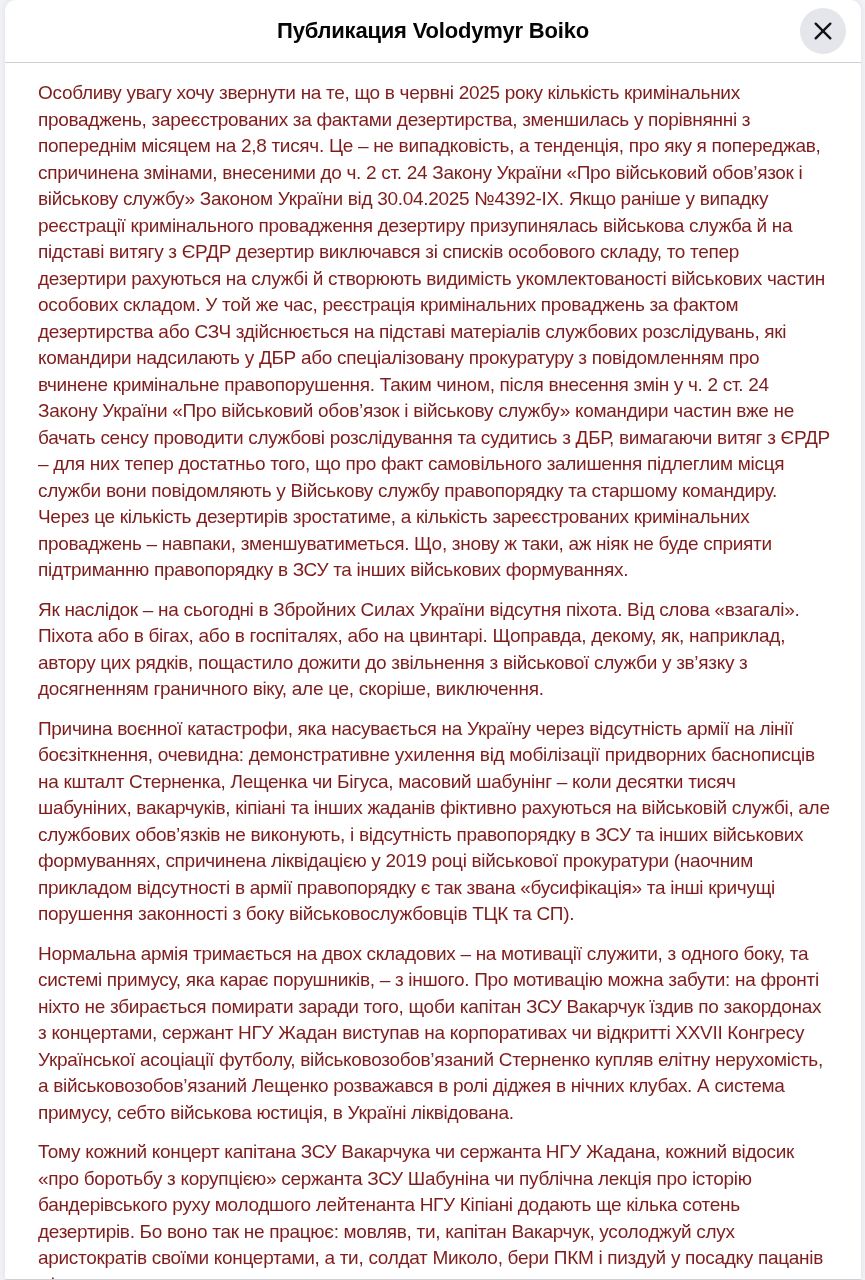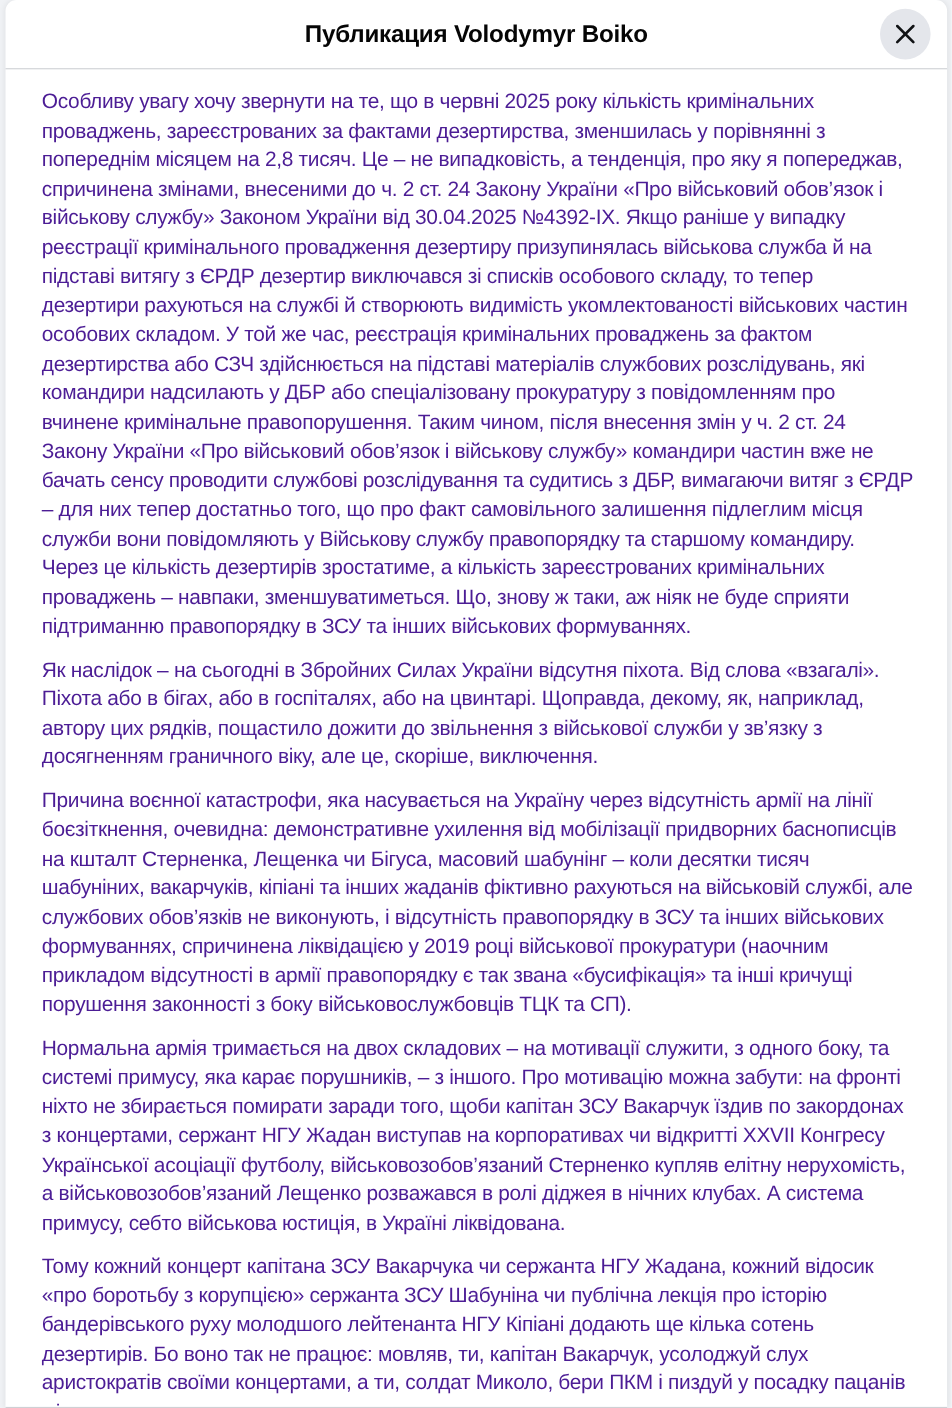--- a/index.html
+++ b/index.html
@@ -61,21 +61,21 @@
     display: block;
   }
   .modal-body {
     padding: 17px 29px 0 33px;
   }
   .modal-body p {
     margin: 0 0 13px 0;
     font-size: 19px;
     line-height: 26.5px;
     letter-spacing: -0.3px;
-    color: #4c1d95;
+    color: #7f1d1d;
     text-align: left;
   }
   .bottom-rule {
     position: absolute;
     bottom: 0;
     left: 0;
     width: 100%;
     border-top: 1px solid #CED0D4;
   }
 </style>

